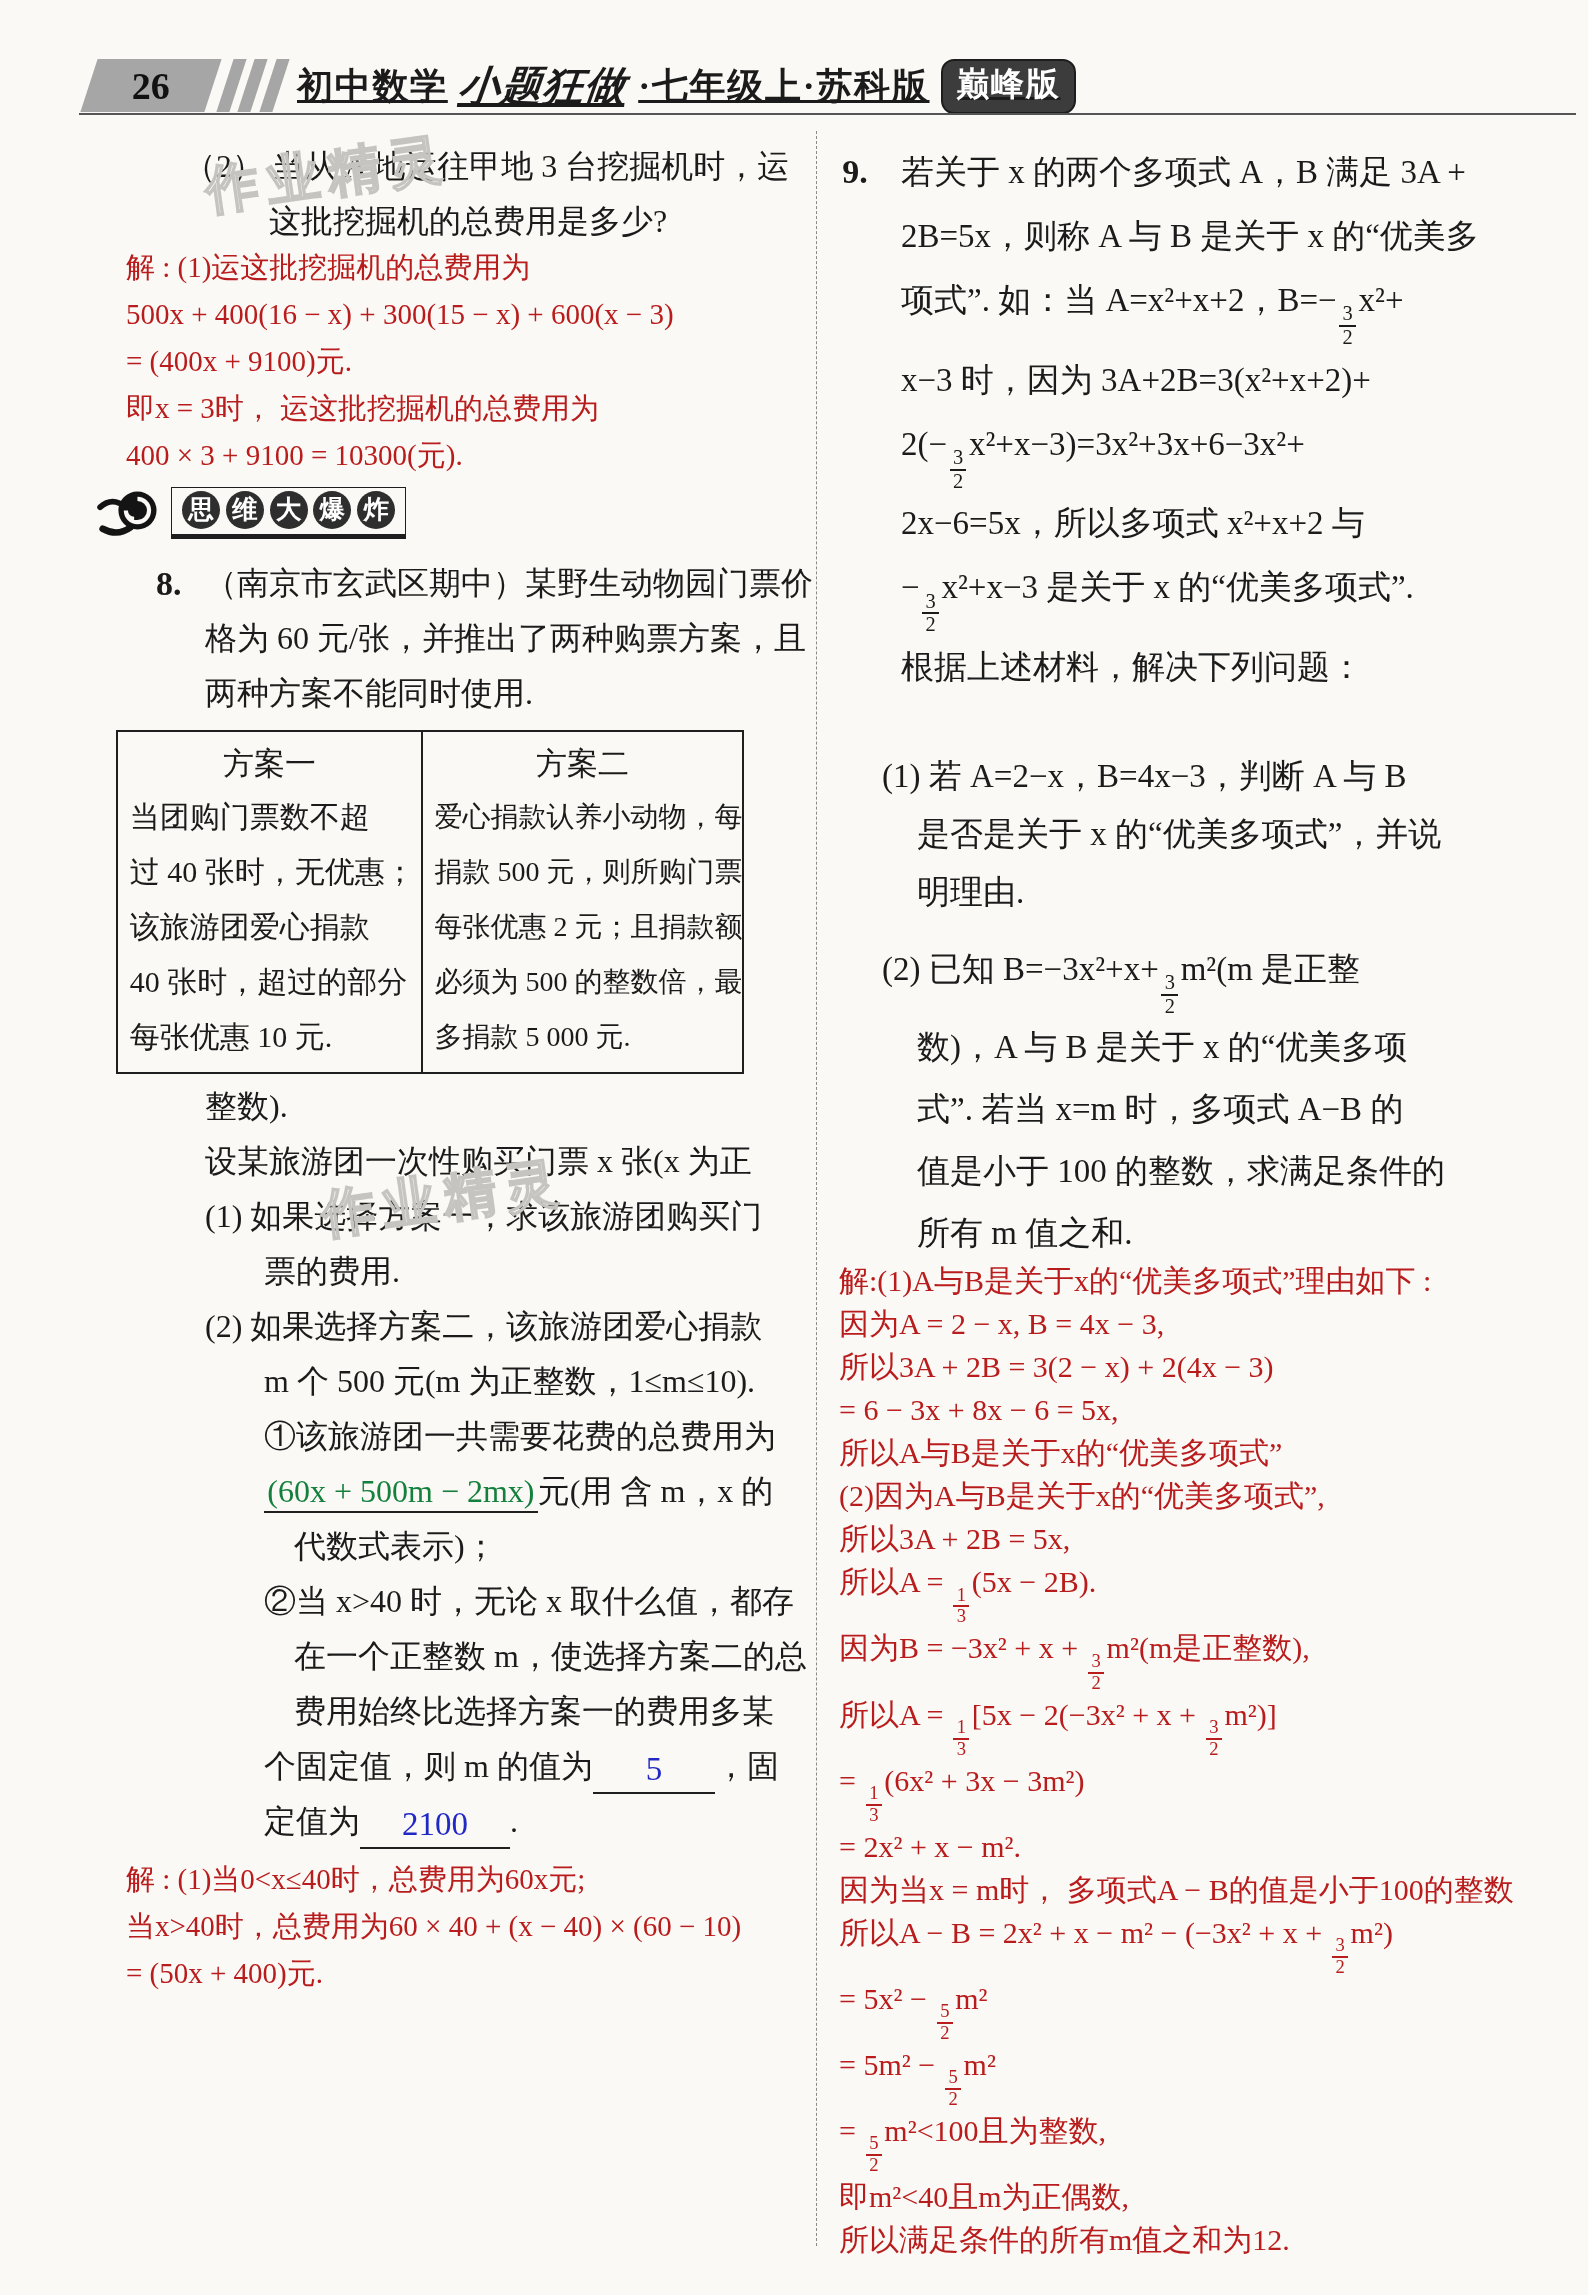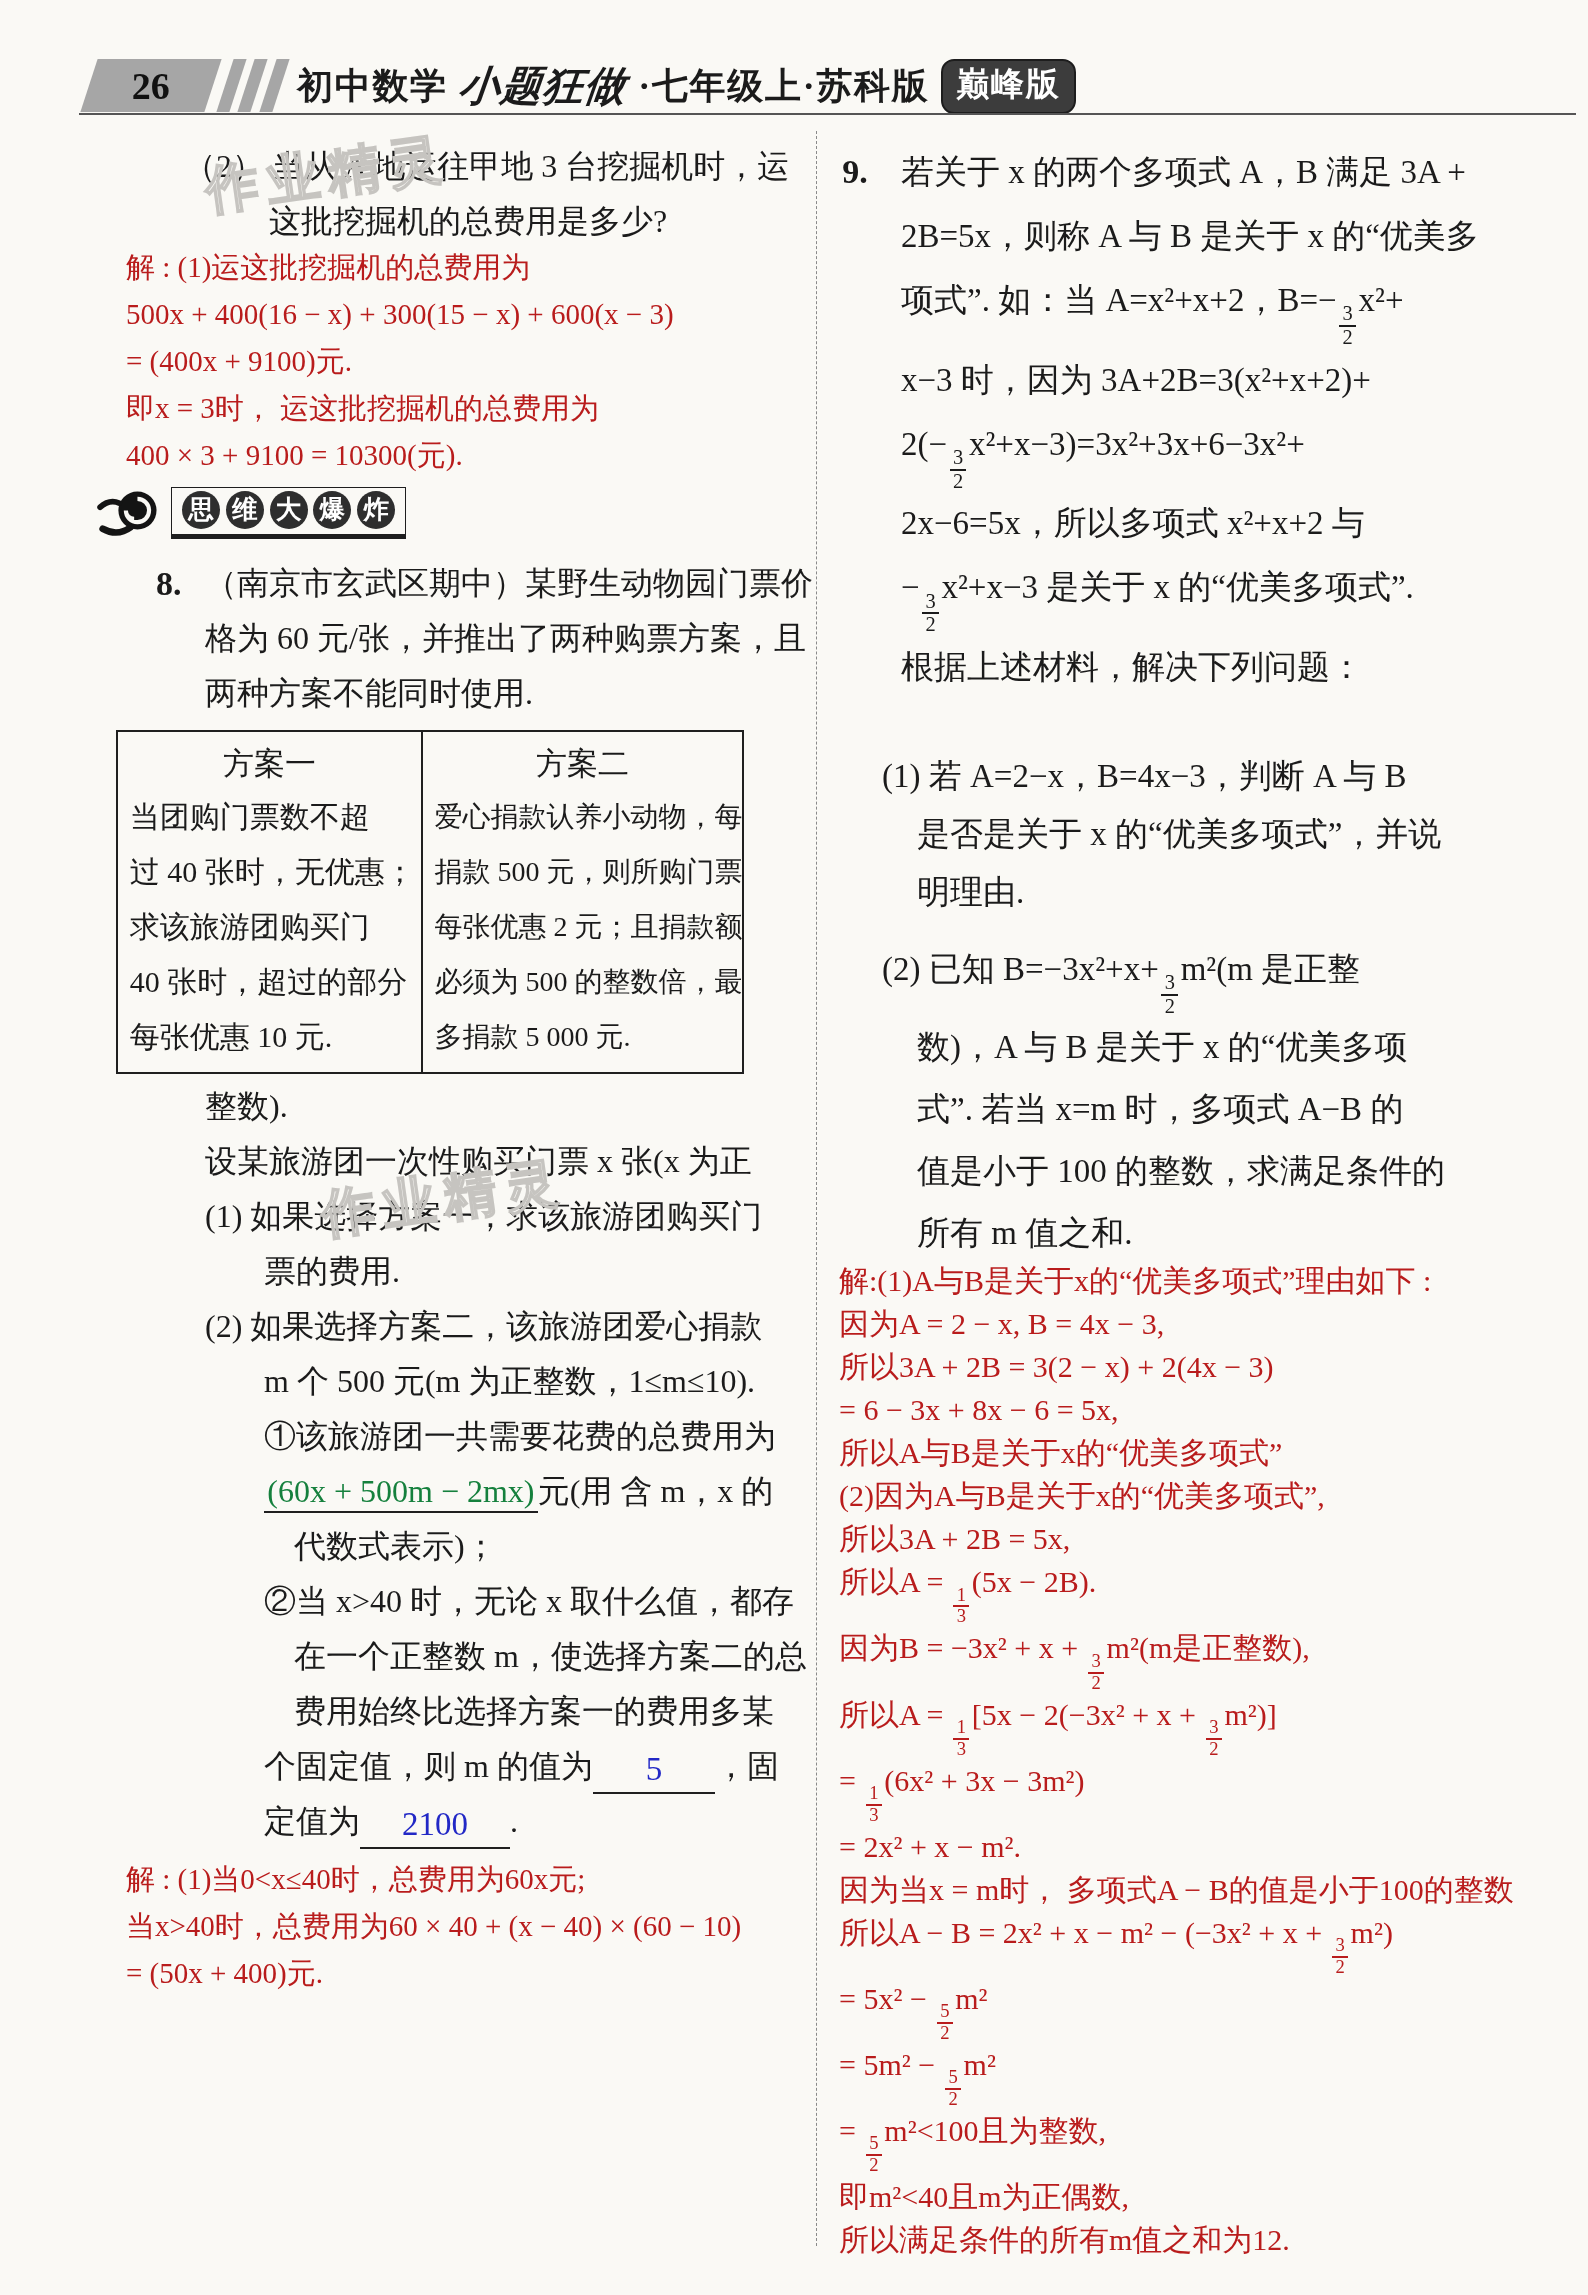--- a/index.html
+++ b/index.html
@@ -6,21 +6,21 @@
   .page{position:relative;width:1588px;height:2295px;background:#faf9f5;overflow:hidden;
         font-family:"Liberation Serif","DejaVu Serif",serif;color:#1b1b1b;}
 
   
   .pagehead{position:absolute;left:0;top:0;width:100%;height:124px;}
   .numbox{position:absolute;left:89px;top:59px;width:124px;height:53px;background:#a6a6a6;
           transform:skewX(-18deg);display:flex;align-items:center;justify-content:center;}
   .numbox span{transform:skewX(18deg);font-size:38px;font-weight:bold;color:#111;}
   .stripe{position:absolute;top:59px;width:13.2px;height:53px;background:#a6a6a6;transform:skewX(-18deg);}
   .s1{left:225px}.s2{left:246px}.s3{left:268px}
-  .headtitle{position:absolute;left:297px;top:61px;height:51px;display:flex;align-items:center;gap:11.6px;white-space:nowrap;}
+  .headtitle{position:absolute;left:297px;top:61px;height:51px;display:flex;align-items:center;gap:11.6px;white-space:nowrap;text-decoration:underline;}
   .t1{font-size:36px;font-weight:bold;letter-spacing:1.7px;}
   .t2{font-size:41px;font-weight:900;font-style:italic;transform:skewX(-6deg);letter-spacing:0.8px;}
   .badge{background:#3c3c3c;color:#fff;font-size:33px;font-weight:bold;border-radius:13.2px;
          padding:1.7px 13.2px 5px;border:2.5px solid #1d1d1d;letter-spacing:1.7px;}
   .headrule{position:absolute;left:79px;right:11.6px;top:113px;height:1.7px;background:#555;}
 
   
   .wm{position:absolute;font-size:53px;font-weight:bold;letter-spacing:8.3px;color:transparent;
       -webkit-text-stroke:1.7px #c6c4c0;transform:rotate(-8deg);white-space:nowrap;z-index:5;}
   .wm1{left:205px;top:139px;}
@@ -158,21 +158,21 @@
     </div>
 
     <table class="ptable">
       <tbody>
           <tr>
         <td class="c1">
           <div class="tt">方案一</div>
           <div>
                 <div class="tl">当团购门票数不超</div>
                 <div class="tl">过 40 张时，无优惠；</div>
-                <div class="tl">求该旅游团购买门</div>
+                <div class="tl">该旅游团爱心捐款</div>
                 <div class="tl">40 张时，超过的部分</div>
                 <div class="tl">每张优惠 10 元.</div>
               </div>
         </td>
         <td class="c2">
           <div class="tt">方案二</div>
           <div>
                 <div class="tl">爱心捐款认养小动物，每</div>
                 <div class="tl">捐款 500 元，则所购门票</div>
                 <div class="tl">每张优惠 2 元；且捐款额</div>

